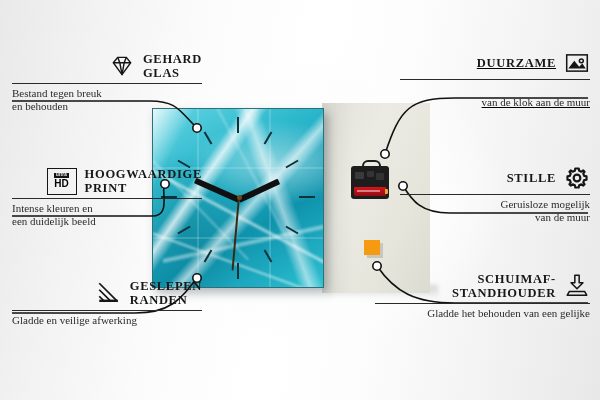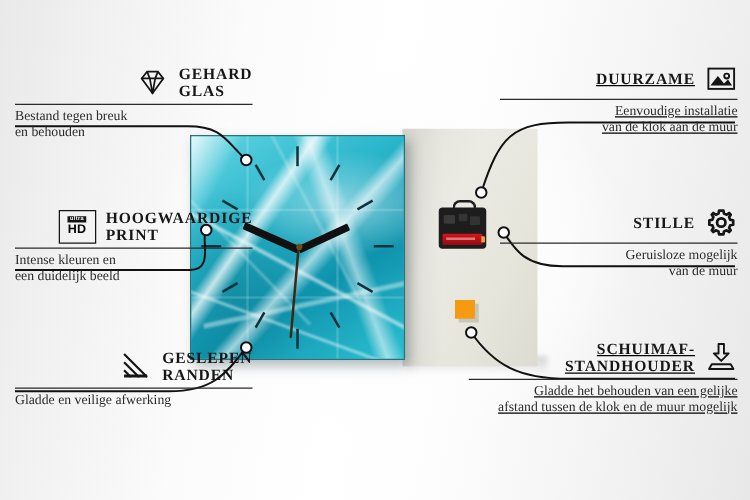--- a/index.html
+++ b/index.html
@@ -234,21 +234,21 @@
       <span class="ico">
         <svg viewBox="0 0 24 24" fill="none" stroke="currentColor" stroke-width="1.4">
           <rect x="2.5" y="4.5" width="19" height="15"></rect>
           <circle cx="16" cy="10" r="1.8"></circle>
           <path d="M4 17 L9.5 10 L14 15.5 L17 12.5 L20 17 Z" fill="currentColor" stroke="none"></path>
         </svg>
       </span>
     </div>
     <hr class="co-rule">
     <div class="co-desc">
-      <span>Eenvoudige installatie</span><br>
+      <br>
       <span>van de klok aan de muur</span>
     </div>
   </div>
 
   <div class="callout right" style="top:165px;">
     <div class="co-head">
       <div class="co-title">
         <span>STILLE</span><br>
       </div>
       <span class="ico">
@@ -258,33 +258,32 @@
         </svg>
       </span>
     </div>
     <hr class="co-rule">
     <div class="co-desc">
       <span>Geruisloze mogelijk</span><br>
       <span>van de muur</span>
     </div>
   </div>
 
-  <div class="callout right" style="top:272px;width:215px;text-decoration:underline;">
+  <div class="callout right" style="top:272px;width:215px;">
     <div class="co-head">
       <div class="co-title">
         <span>SCHUIMAF-</span><br>
         <span>STANDHOUDER</span>
       </div>
       <span class="ico">
         <svg viewBox="0 0 24 24" fill="none" stroke="currentColor" stroke-width="1.4">
           <path d="M10 2 H14 V9 H17.5 L12 14.5 L6.5 9 H10 Z" stroke-linejoin="round"></path>
           <path d="M5 17 H19 L21 20.5 H3 Z" stroke-linejoin="round"></path>
         </svg>
       </span>
     </div>
     <hr class="co-rule">
     <div class="co-desc">
       <span>Gladde het behouden van een gelijke</span><br>
-      <span>afstand tussen de klok en de muur mogelijk</span>
     </div>
   </div>
 
 </div>
 
 </body></html>

